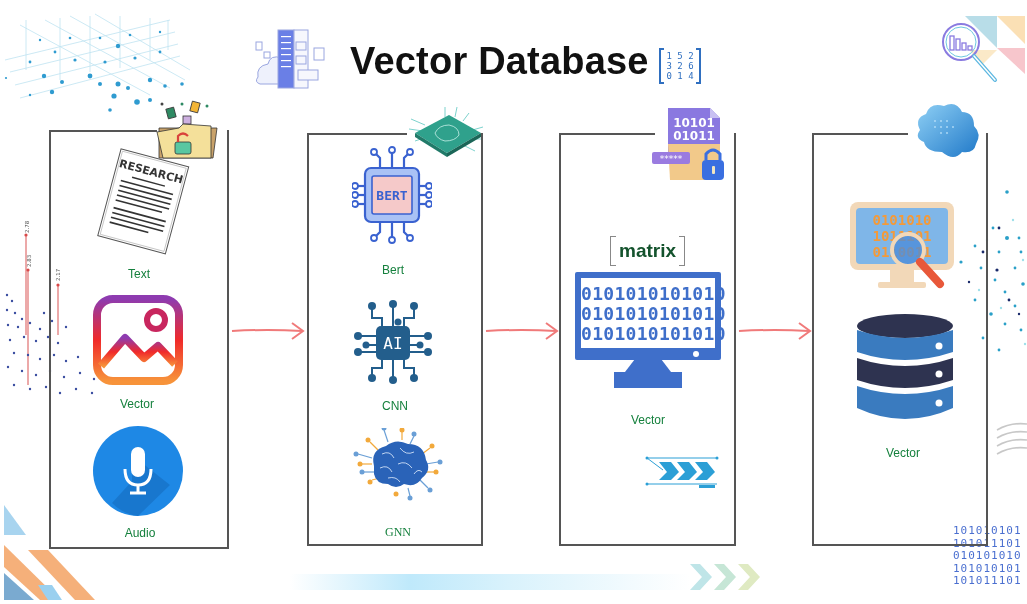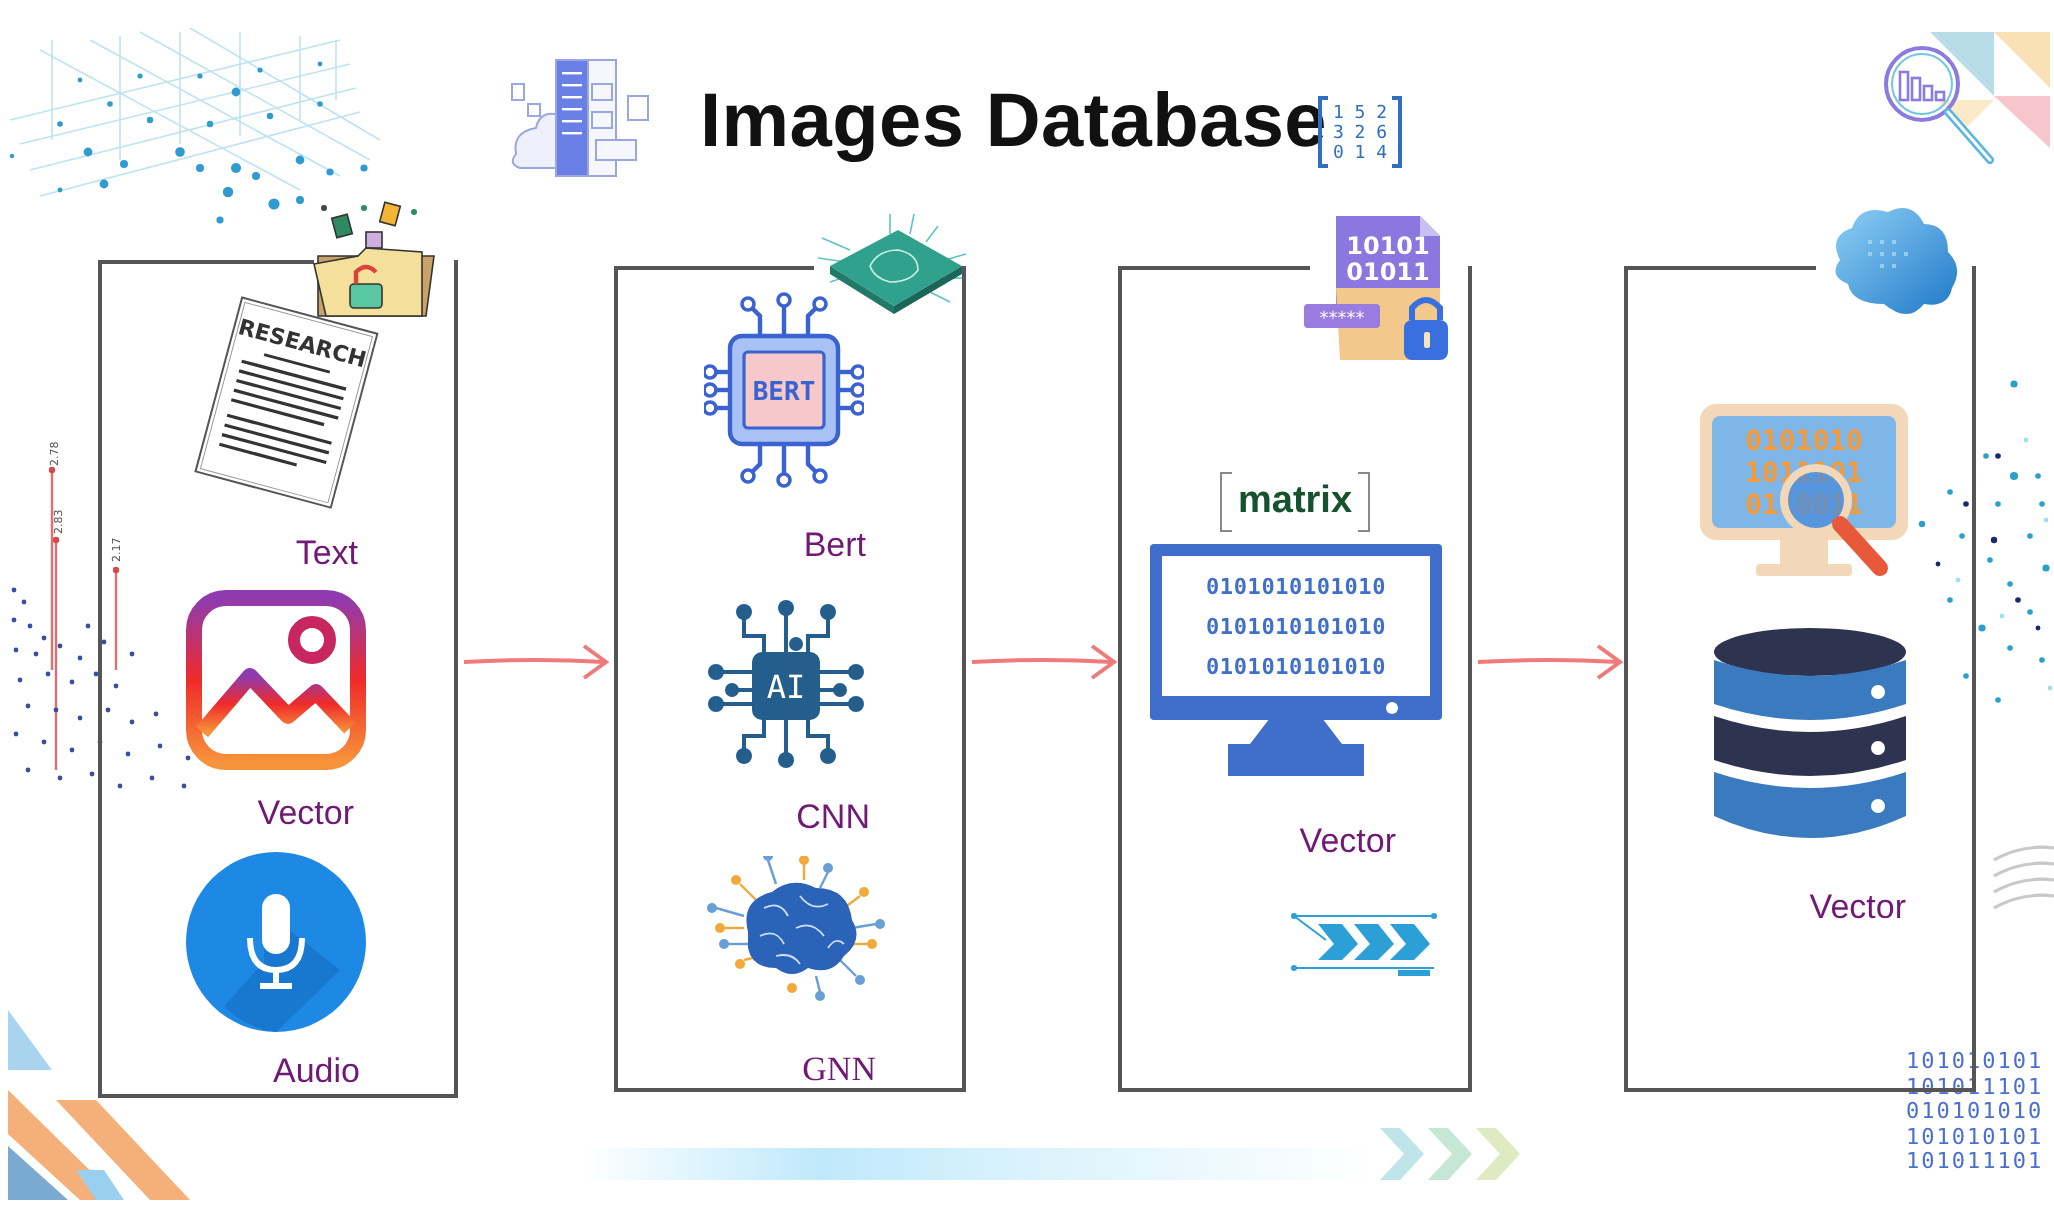--- a/index.html
+++ b/index.html
@@ -1,24 +1,24 @@
 <!DOCTYPE html>
 <html><head>
 <meta charset="utf-8">
 <style>
   html,body{margin:0;padding:0;}
   body{width:1027px;height:604px;position:relative;overflow:hidden;background:#ffffff;font-family:"Liberation Sans","DejaVu Sans",sans-serif;}
   .abs{position:absolute;}
   .title{left:350px;top:40px;font-size:38px;font-weight:bold;color:#111;letter-spacing:0.2px;white-space:nowrap;}
   .panel{position:absolute;border:2px solid #555;border-top:none;box-sizing:border-box;background:transparent;}
   .panel .topline{position:absolute;top:0;left:-2px;height:2px;background:#555;}
-  .label{position:absolute;font-size:17px;color:#701a75;text-align:right;white-space:nowrap;}
+  .label{position:absolute;font-size:12px;color:#15803d;text-align:center;white-space:nowrap;}
   .arrow{position:absolute;}
   .binary-rows{position:absolute;font-family:"DejaVu Sans Mono","Liberation Mono",monospace;color:#4a6fd0;font-size:11px;line-height:12.5px;letter-spacing:1px;}
-  .mono-screen{font-family:"DejaVu Sans Mono","Liberation Mono",monospace;font-weight:bold;color:#3f6fca;font-size:11px;line-height:20px;letter-spacing:0.3px;}
+  .mono-screen{font-family:"DejaVu Sans Mono","Liberation Mono",monospace;font-weight:bold;color:#3f6fca;font-size:18px;line-height:20px;letter-spacing:0.3px;}
 </style>
 </head>
 <body>
 
 <svg class="abs" style="left:0;top:10px" width="200" height="105" viewBox="0 0 200 105">
   <g stroke="#bfe3f1" stroke-width="0.8" fill="none">
     <line x1="5" y1="50" x2="170" y2="10"></line>
       <line x1="10" y1="62" x2="175" y2="22"></line>
     <line x1="15" y1="75" x2="178" y2="34"></line>
       <line x1="20" y1="88" x2="180" y2="46"></line>
@@ -225,21 +225,21 @@
   </g>
   <g fill="#fff">
       <rect x="31" y="14" width="10" height="1.2"></rect>
       <rect x="31" y="20" width="10" height="1.2"></rect>
       <rect x="31" y="26" width="10" height="1.2"></rect>
       <rect x="31" y="32" width="10" height="1.2"></rect>
       <rect x="31" y="38" width="10" height="1.2"></rect>
       <rect x="31" y="44" width="10" height="1.2"></rect>
     </g>
 </svg>
-<div class="abs title">Images Database</div>
+<div class="abs title">Vector Database</div>
 <svg class="abs" style="left:658px;top:46px" width="44" height="40" viewBox="0 0 44 40">
   <path d="M6,3 L2,3 L2,37 L6,37" fill="none" stroke="#2f6fc0" stroke-width="2"></path>
   <path d="M38,3 L42,3 L42,37 L38,37" fill="none" stroke="#2f6fc0" stroke-width="2"></path>
   <g fill="#2f6fc0" font-size="9" font-family="DejaVu Sans Mono, monospace" text-anchor="middle">
     <text x="22" y="13" xml:space="preserve">1 5 2</text>
     <text x="22" y="23" xml:space="preserve">3 2 6</text>
     <text x="22" y="33" xml:space="preserve">0 1 4</text>
   </g>
 </svg>
 

